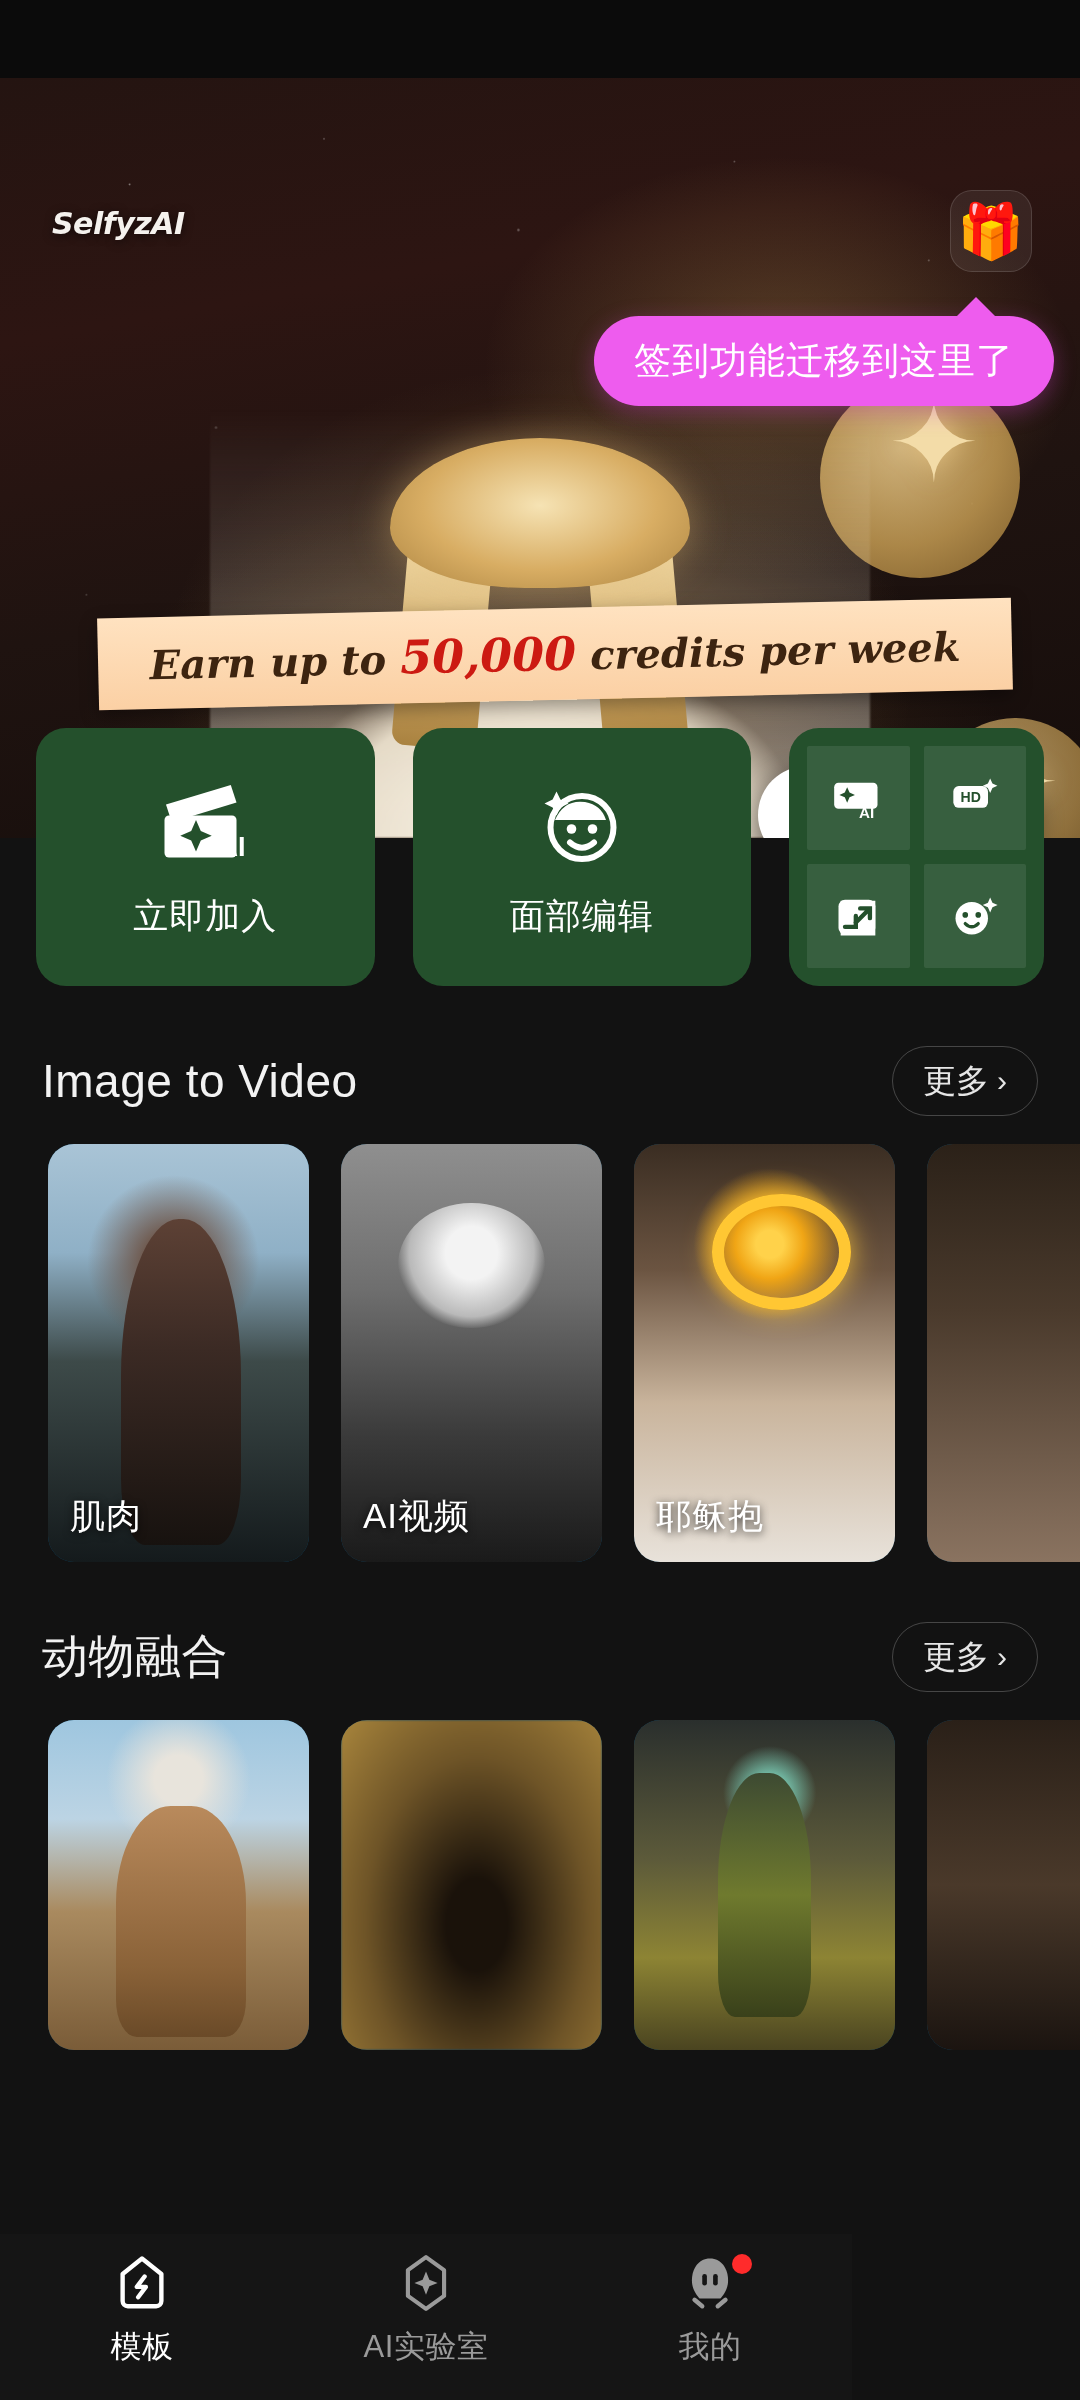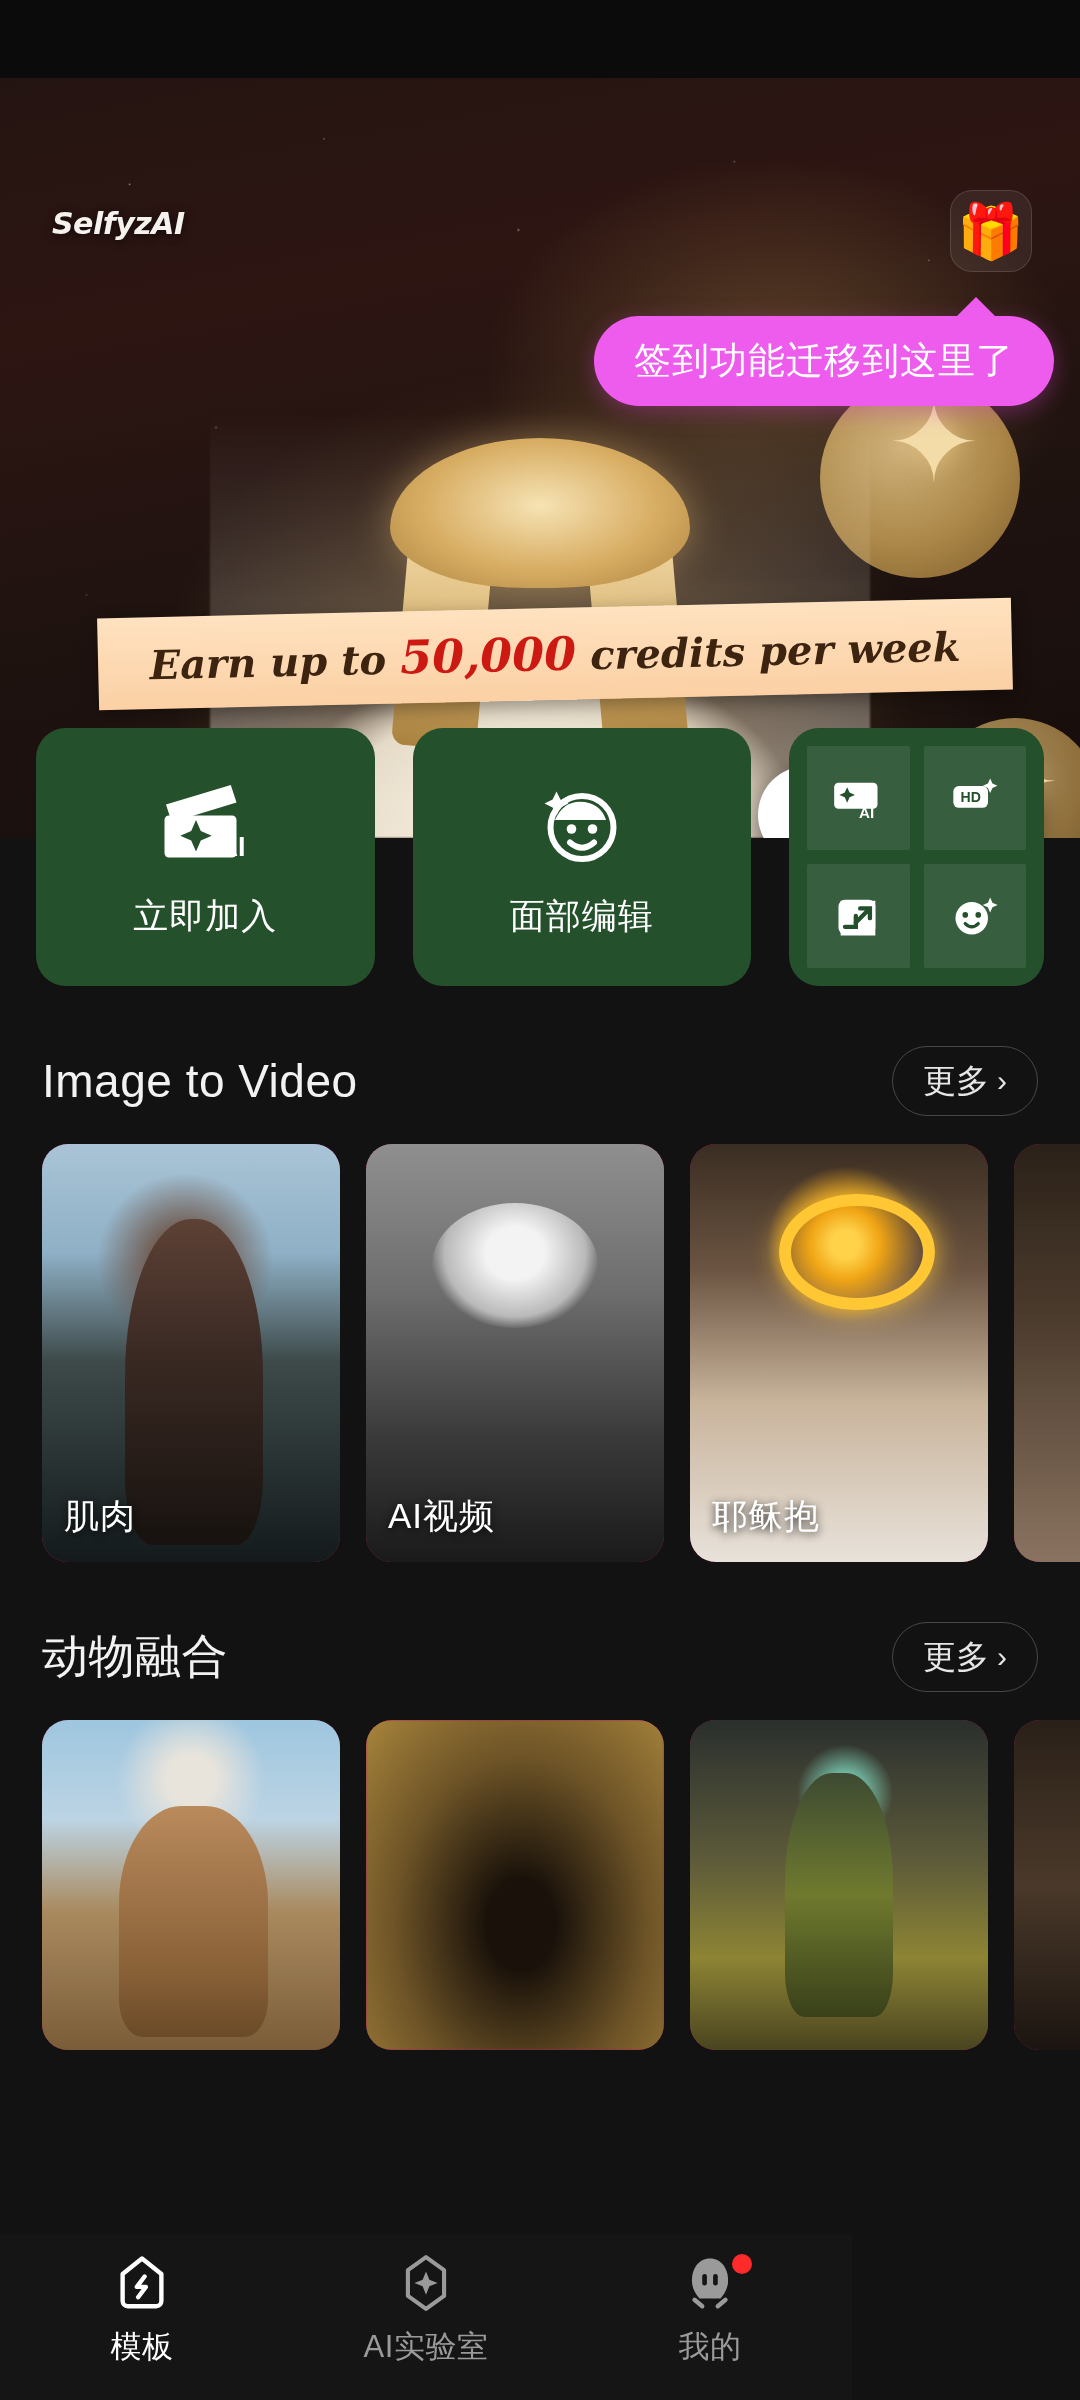--- a/index.html
+++ b/index.html
@@ -173,22 +173,22 @@
     height:70px; padding:6px 30px; border-radius:35px;
     border:1px solid rgba(255,255,255,0.22);
     display:flex; align-items:center; gap:8px;
   }
   .more-text { color:#e6e6e6; font-size:33px; }
   .more-chev { color:#e6e6e6; font-size:30px; line-height:1; }
 
   
   .row { display:flex; gap:26px; padding-left:42px; overflow:hidden; }
   .card {
-    position:relative; flex:0 0 auto; width:298px; height:418px;
-    border-radius:26px; overflow:hidden; background:#be185d;
+    position:relative; flex:0 0 auto; width:261px; height:418px;
+    border-radius:26px; overflow:hidden; background:#0c4a6e;margin-left:6px;
   }
   .card .thumb { position:absolute; inset:0; }
   .card .cap {
     position:absolute; left:22px; bottom:22px;
     color:#ffffff; font-size:35px; letter-spacing:1px;
     text-shadow:0 2px 8px rgba(0,0,0,0.85);
   }
   .row2 .card { height:330px; }
 
   

